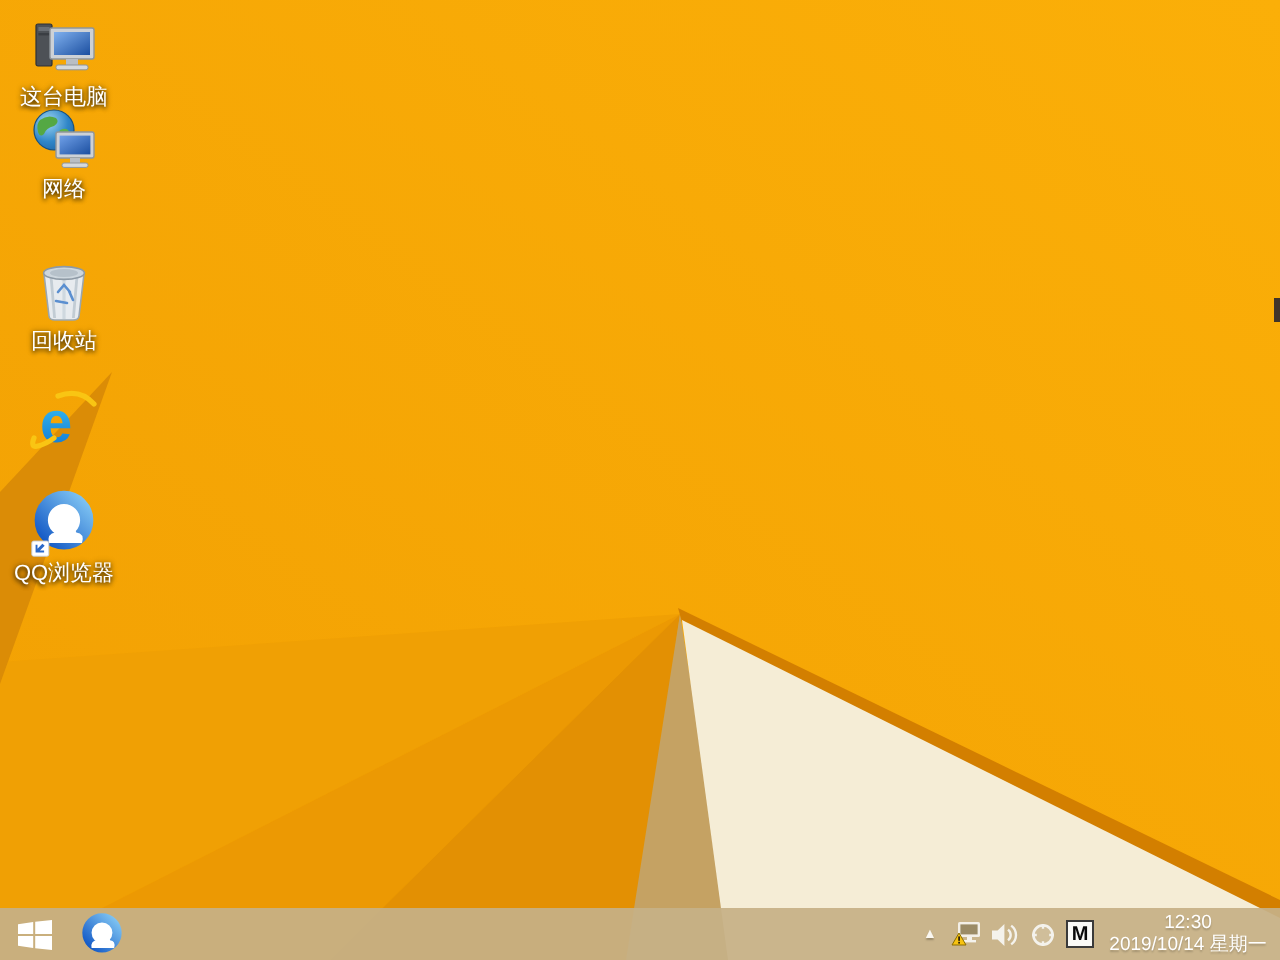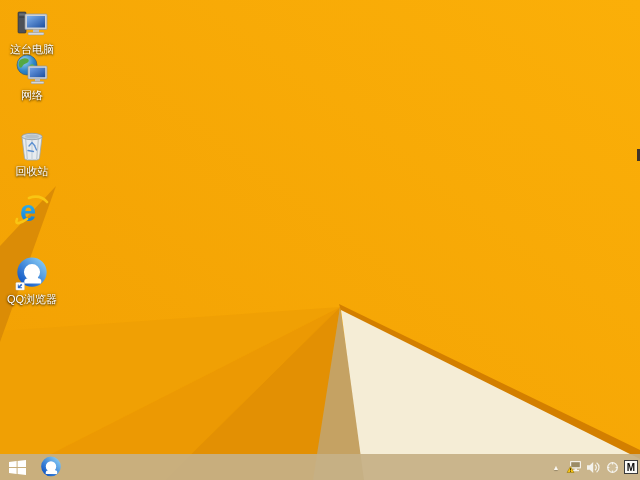--- a/index.html
+++ b/index.html
@@ -129,21 +129,21 @@
                 <stop offset="1" stop-color="#0c6fd0"></stop>
               </linearGradient>
             </defs>
           <path d="M33,9 Q26,1 15,5" stroke="#f9c513" stroke-width="2.6" fill="none" stroke-linecap="round"></path>
           <text x="6" y="28" font-family="Liberation Sans, sans-serif" font-weight="bold" font-size="29" fill="url(#ieg)">e</text>
           <path d="M3,26 Q1,31 5,30 Q9,29 13,26" stroke="#f9c513" stroke-width="2.6" fill="none" stroke-linecap="round"></path>
         </svg>
       </div>
     </div>
 
-    <div class="dicon" style="top:256px">
+    <div class="dicon" style="top:244px">
       <div class="art">
         <svg width="38" height="38" viewBox="0 0 38 38">
           <defs>
               <linearGradient id="qqg" x1="0" y1="1" x2="1" y2="0">
             <stop offset="0" stop-color="#0f55c4"></stop>
                 <stop offset="1" stop-color="#83c8f4"></stop>
               </linearGradient>
             </defs>
           <circle cx="19" cy="17" r="12" fill="#ffffff" stroke="url(#qqg)" stroke-width="7"></circle>
           <path d="M11,29 Q10,24 14.5,23.5 Q15.5,19.5 20,20.5 Q24.5,19.5 25.5,23.5 Q30,24 28.5,29 Z" fill="#ffffff"></path>
@@ -205,18 +205,22 @@
           <svg width="13" height="13" viewBox="0 0 13 13">
             <circle cx="6.5" cy="6.5" r="4.8" stroke="#f4f2ec" stroke-width="1.3" fill="rgba(255,255,255,0.12)"></circle>
             <path d="M6.5,1 V3.4 M6.5,9.6 V12 M1,6.5 H3.4 M9.6,6.5 H12" stroke="#f4f2ec" stroke-width="1.2"></path>
           </svg>
         </div>
 
         <div id="ime-box">
           <span>M</span>
         </div>
 
+        <div id="clock">
+          <div>12:30</div>
+          <div>2019/10/14 星期一</div>
+        </div>
       </div>
 
     </div>
   </div>
 
 </div>
 
 </body></html>

